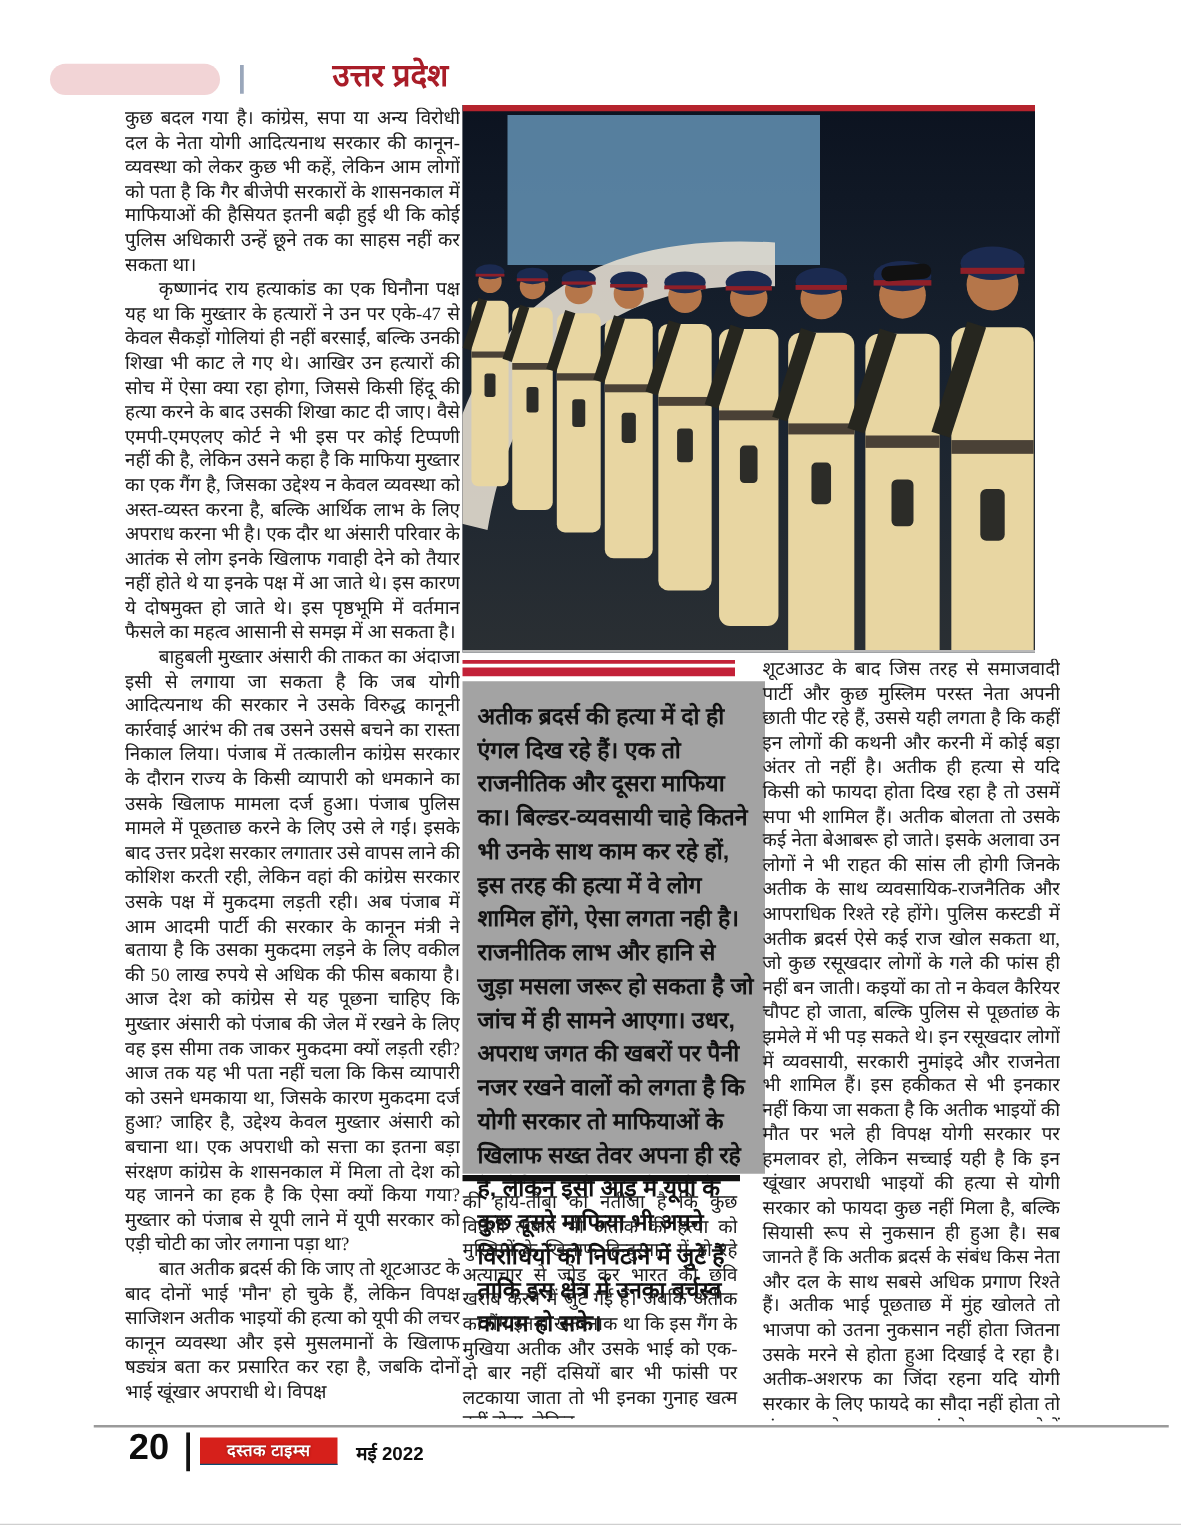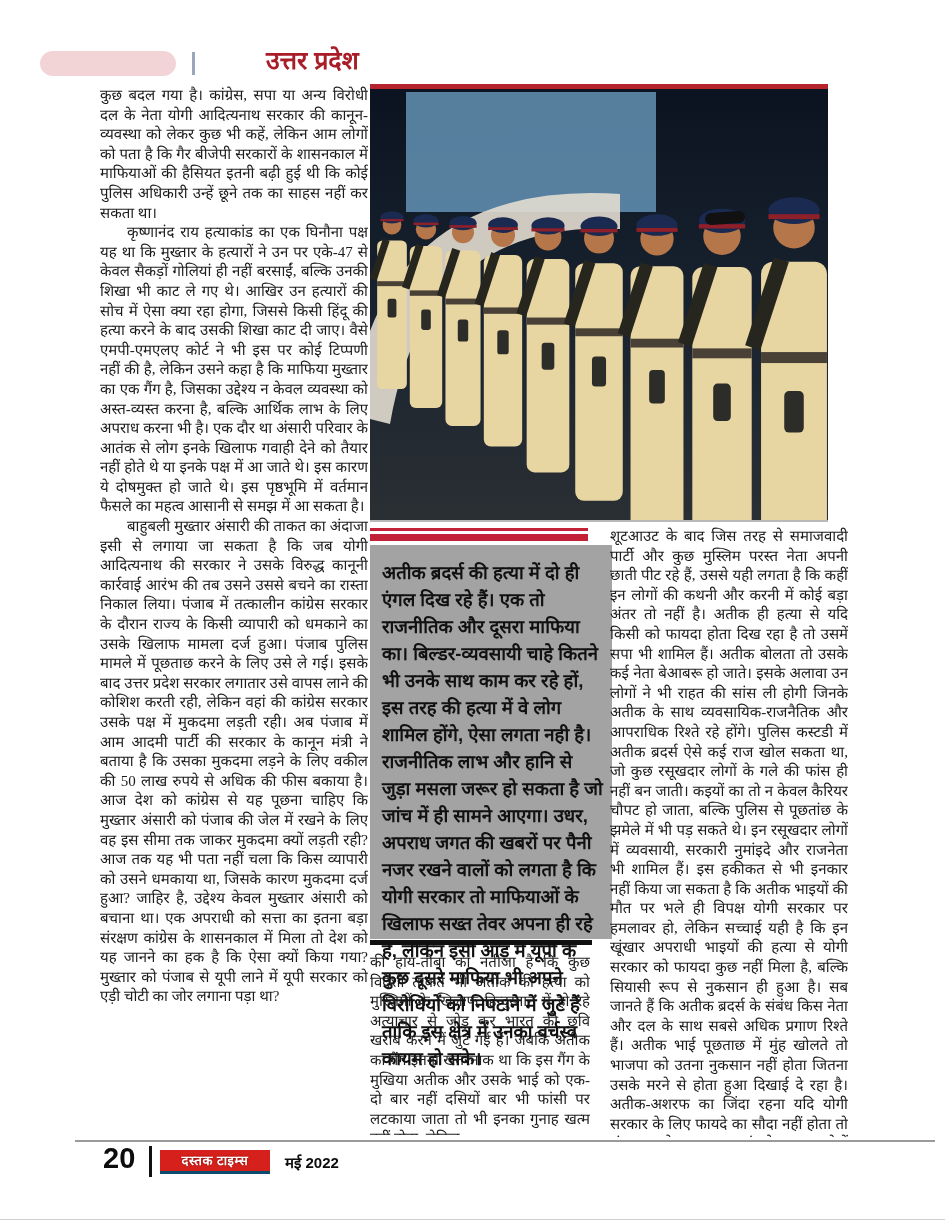--- a/index.html
+++ b/index.html
@@ -28,40 +28,41 @@
   .pq-box{position:absolute;left:370px;top:545px;width:242px;height:394px;background:#a3a3a3;}
   .pq-text{padding:14px 8px 0 12px;font-size:18.5px;line-height:27px;font-weight:bold;color:#111;
     font-family:"Liberation Sans","DejaVu Sans",sans-serif;text-align:left;}
   .pq-rule-bottom{position:absolute;left:370px;top:940px;width:222px;height:5px;background:#101010;}
   
   .ft-rule{position:absolute;left:75px;top:1140px;width:860px;height:2px;background:#9a9a9a;}
   .ft-page{position:absolute;left:103px;top:1142px;font-size:29px;font-weight:bold;color:#0d0d0d;
     font-family:"Liberation Sans","DejaVu Sans",sans-serif;}
   .ft-bar{position:absolute;left:149px;top:1146px;width:3px;height:31px;background:#111;}
   .ft-logo{position:absolute;left:160px;top:1150px;width:110px;height:21px;background:#d6201b;
-    border-bottom:3px solid #0c4a6e;color:#ffffff;font-weight:bold;font-size:13px;line-height:21px;
+    border-bottom:1px solid #0c4a6e;color:#ffffff;font-weight:bold;font-size:13px;line-height:21px;
     text-align:center;font-family:"Liberation Sans","DejaVu Sans",sans-serif;
     text-shadow:0 0 2px #7d0b08;letter-spacing:.5px;}
   .ft-date{position:absolute;left:285px;top:1152px;font-size:15px;font-weight:bold;color:#0d0d0d;
     font-family:"Liberation Sans","DejaVu Sans",sans-serif;}
   .page-edge{position:absolute;left:0;top:1219px;width:945px;height:1px;background:#cfcfcf;}
 </style>
 </head>
 <body>
 
 <div id="page">
 
   <div class="hdr-pill"></div>
   <div class="hdr-div"></div>
   <div class="hdr-title">उत्तर प्रदेश</div>
 
   <div class="col1 body-text">
     <p>कुछ बदल गया है। कांग्रेस, सपा या अन्य विरोधी दल के नेता योगी आदित्यनाथ सरकार की कानून-व्यवस्था को लेकर कुछ भी कहें, लेकिन आम लोगों को पता है कि गैर बीजेपी सरकारों के शासनकाल में माफियाओं की हैसियत इतनी बढ़ी हुई थी कि कोई पुलिस अधिकारी उन्हें छूने तक का साहस नहीं कर सकता था।</p>
     <p class="ind">कृष्णानंद राय हत्याकांड का एक घिनौना पक्ष यह था कि मुख्तार के हत्यारों ने उन पर एके-47 से केवल सैकड़ों गोलियां ही नहीं बरसाईं, बल्कि उनकी शिखा भी काट ले गए थे। आखिर उन हत्यारों की सोच में ऐसा क्या रहा होगा, जिससे किसी हिंदू की हत्या करने के बाद उसकी शिखा काट दी जाए। वैसे एमपी-एमएलए कोर्ट ने भी इस पर कोई टिप्पणी नहीं की है, लेकिन उसने कहा है कि माफिया मुख्तार का एक गैंग है, जिसका उद्देश्य न केवल व्यवस्था को अस्त-व्यस्त करना है, बल्कि आर्थिक लाभ के लिए अपराध करना भी है। एक दौर था अंसारी परिवार के आतंक से लोग इनके खिलाफ गवाही देने को तैयार नहीं होते थे या इनके पक्ष में आ जाते थे। इस कारण ये दोषमुक्त हो जाते थे। इस पृष्ठभूमि में वर्तमान फैसले का महत्व आसानी से समझ में आ सकता है।</p>
     <p class="ind">बाहुबली मुख्तार अंसारी की ताकत का अंदाजा इसी से लगाया जा सकता है कि जब योगी आदित्यनाथ की सरकार ने उसके विरुद्ध कानूनी कार्रवाई आरंभ की तब उसने उससे बचने का रास्ता निकाल लिया। पंजाब में तत्कालीन कांग्रेस सरकार के दौरान राज्य के किसी व्यापारी को धमकाने का उसके खिलाफ मामला दर्ज हुआ। पंजाब पुलिस मामले में पूछताछ करने के लिए उसे ले गई। इसके बाद उत्तर प्रदेश सरकार लगातार उसे वापस लाने की कोशिश करती रही, लेकिन वहां की कांग्रेस सरकार उसके पक्ष में मुकदमा लड़ती रही। अब पंजाब में आम आदमी पार्टी की सरकार के कानून मंत्री ने बताया है कि उसका मुकदमा लड़ने के लिए वकील की 50 लाख रुपये से अधिक की फीस बकाया है। आज देश को कांग्रेस से यह पूछना चाहिए कि मुख्तार अंसारी को पंजाब की जेल में रखने के लिए वह इस सीमा तक जाकर मुकदमा क्यों लड़ती रही? आज तक यह भी पता नहीं चला कि किस व्यापारी को उसने धमकाया था, जिसके कारण मुकदमा दर्ज हुआ? जाहिर है, उद्देश्य केवल मुख्तार अंसारी को बचाना था। एक अपराधी को सत्ता का इतना बड़ा संरक्षण कांग्रेस के शासनकाल में मिला तो देश को यह जानने का हक है कि ऐसा क्यों किया गया? मुख्तार को पंजाब से यूपी लाने में यूपी सरकार को एड़ी चोटी का जोर लगाना पड़ा था?</p>
+    <p class="ind">बात अतीक ब्रदर्स की कि जाए तो शूटआउट के बाद दोनों भाई 'मौन' हो चुके हैं, लेकिन विपक्ष साजिशन अतीक भाइयों की हत्या को यूपी की लचर कानून व्यवस्था और इसे मुसलमानों के खिलाफ षड्यंत्र बता कर प्रसारित कर रहा है, जबकि दोनों भाई खूंखार अपराधी थे। विपक्ष</p>
   </div>
 
   <div class="photo">
     <svg viewBox="0 0 458 436" preserveAspectRatio="none">
       <defs>
         <linearGradient id="bgGrad" x1="0" y1="0" x2="0" y2="1">
           <stop offset="0" stop-color="#0c1320"></stop>
           <stop offset="0.5" stop-color="#18222f"></stop>
           <stop offset="1" stop-color="#2a2f33"></stop>
         </linearGradient>

